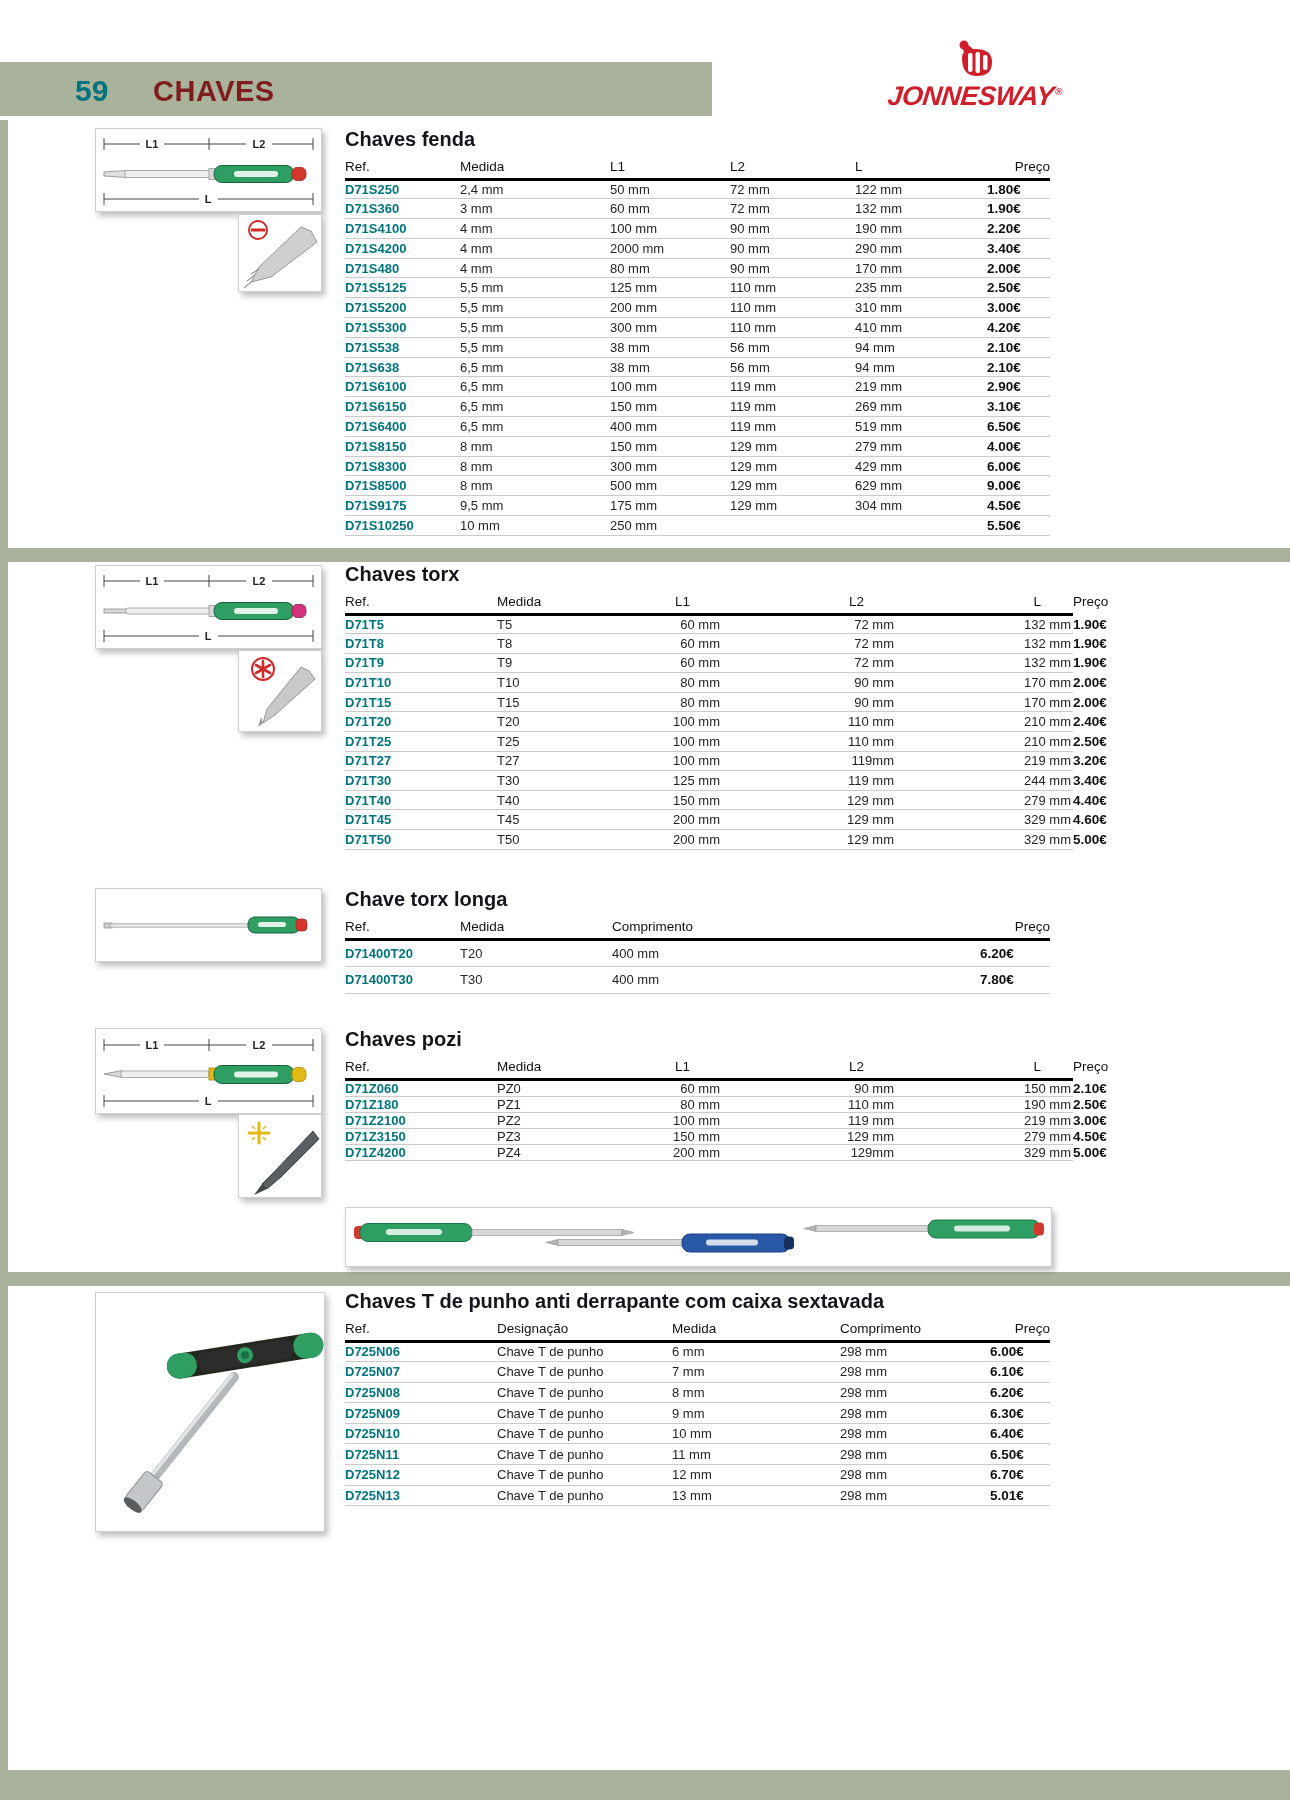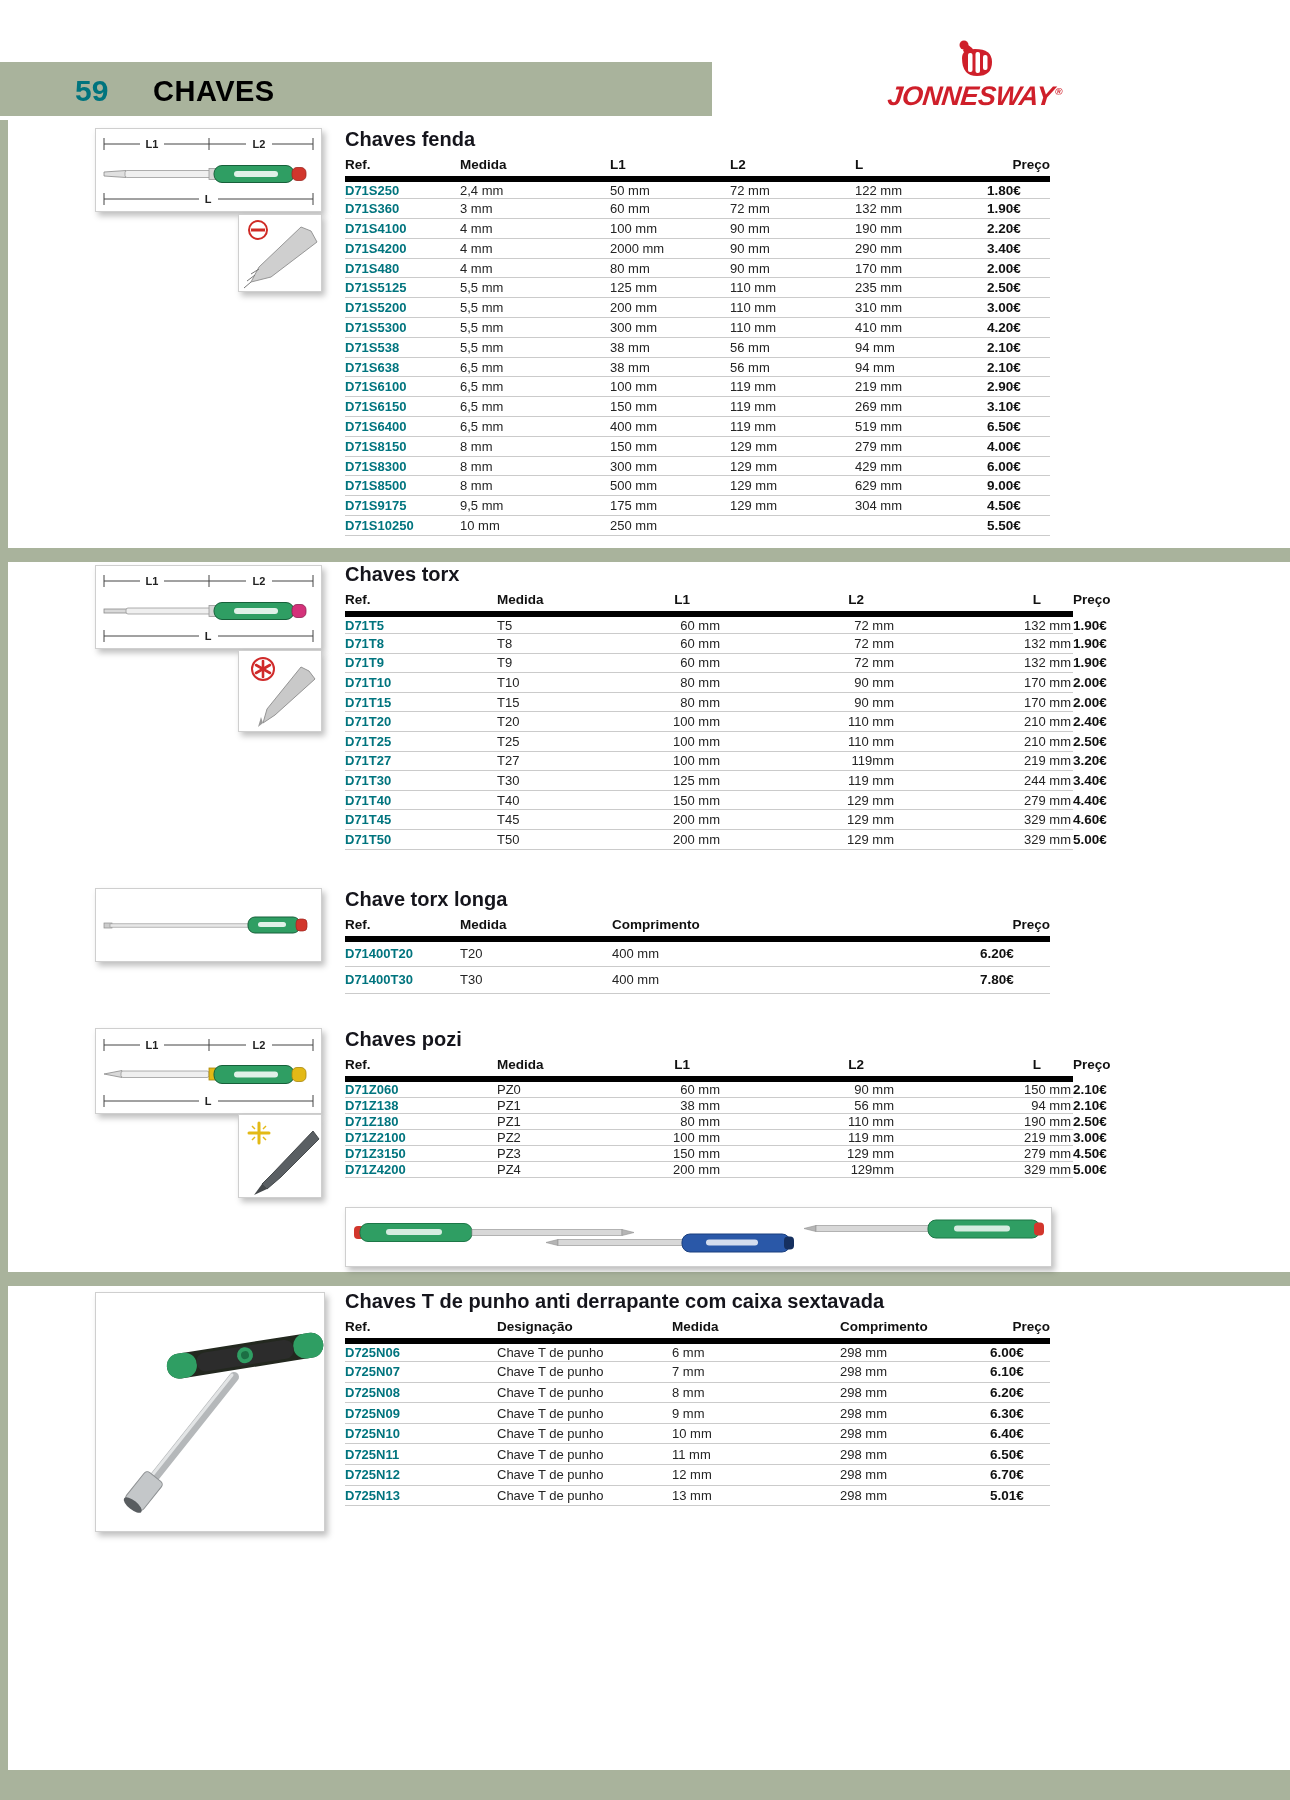--- a/index.html
+++ b/index.html
@@ -7,35 +7,35 @@
   .page{position:relative;width:1290px;height:1800px;overflow:hidden;background:#fff}
 
   .left-strip{position:absolute;left:0;top:120px;width:8px;height:1680px;background:var(--sage-band,#a9b39c)}
   .band{position:absolute;left:0;width:1290px;background:var(--sage-band,#a9b39c)}
   .band.div1{top:548px;height:14px}
   .band.div2{top:1272px;height:14px}
   .band.bottom{top:1770px;height:30px}
 
   .header-band{position:absolute;left:0;top:62px;width:712px;height:54px;background:var(--sage-band,#a9b39c)}
   .page-number{position:absolute;left:75px;top:0;line-height:58px;font-size:30px;font-weight:bold;color:var(--ref-teal,#00747e)}
-  .page-title{position:absolute;left:153px;top:0;line-height:58px;font-size:29px;font-weight:bold;color:#000000;letter-spacing:.5px}
+  .page-title{position:absolute;left:153px;top:0;line-height:58px;font-size:29px;font-weight:bold;color:#7f1d1d;letter-spacing:.5px}
 
   .logo{position:absolute;left:872px;top:38px;width:205px;text-align:center}
   .logo-icon{display:block;margin:0 auto 1px auto}
   .logo-text{font-size:27px;font-weight:bold;font-style:italic;color:var(--brand-red,#cf1f2a);white-space:nowrap;transform:skewX(-6deg);letter-spacing:-.5px}
   .logo-text .reg{font-size:10px;vertical-align:super;margin-left:1px}
 
   .imgbox{position:absolute;background:#fff;border:1px solid #cfcfcf;box-shadow:3px 4px 6px rgba(0,0,0,.25)}
 
   .sec{position:absolute;width:705px}
   .sec h2{margin:0 0 5px 0;font-size:20px;line-height:22px;font-weight:bold;color:#15151c}
 
   table.ptable{border-collapse:collapse;table-layout:fixed;width:705px}
   .ptable thead tr{height:24px;vertical-align:bottom}
-  .ptable th{font-size:13.5px;text-align:left;color:#111;border-bottom:6px solid #000000;padding:2px 0 4px 0;font-weight:bold}
+  .ptable th{font-size:13.5px;text-align:left;color:#111;border-bottom:3px solid #000000;padding:2px 0 4px 0;font-weight:normal}
   .ptable td{font-size:13px;color:#242424;border-bottom:1px solid #cbcbcb;padding:0;vertical-align:middle}
   .ptable td.c0{color:var(--ref-teal,#00747e);font-weight:bold}
   .ptable td:last-child{font-weight:bold;color:#111;font-size:13.5px;}
   .ptable th:last-child{text-align:right}
 
   .t-fenda tbody tr{height:19.8px}
   .t-torx tbody tr{height:19.6px}
   .t-longa tbody tr{height:27px}
   .t-pozi tbody tr{height:14px}
   .t-tpunho tbody tr{height:20.6px}
@@ -574,28 +574,20 @@
       <tbody>
           <tr>
             <td class="c0">D71Z060</td>
             <td class="c1">PZ0</td>
             <td class="c2">60 mm</td>
             <td class="c3">90 mm</td>
             <td class="c4">150 mm</td>
             <td class="c5">2.10€</td>
           </tr>
           <tr>
-            <td class="c0">D71Z138</td>
-            <td class="c1">PZ1</td>
-            <td class="c2">38 mm</td>
-            <td class="c3">56 mm</td>
-            <td class="c4">94 mm</td>
-            <td class="c5">2.10€</td>
-          </tr>
-          <tr>
             <td class="c0">D71Z180</td>
             <td class="c1">PZ1</td>
             <td class="c2">80 mm</td>
             <td class="c3">110 mm</td>
             <td class="c4">190 mm</td>
             <td class="c5">2.50€</td>
           </tr>
           <tr>
             <td class="c0">D71Z2100</td>
             <td class="c1">PZ2</td>

